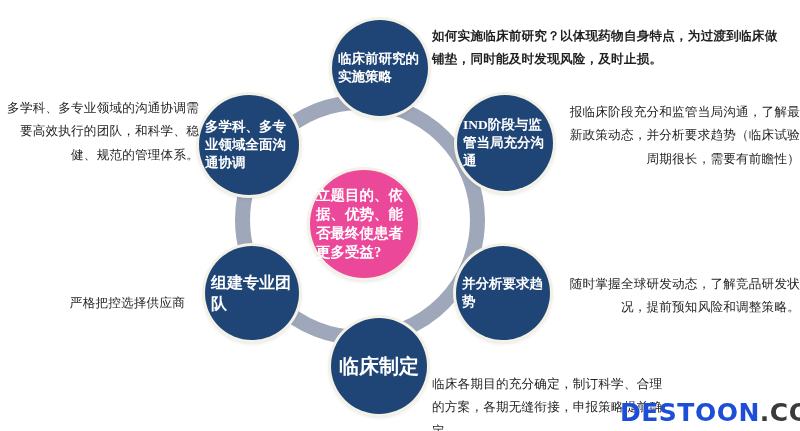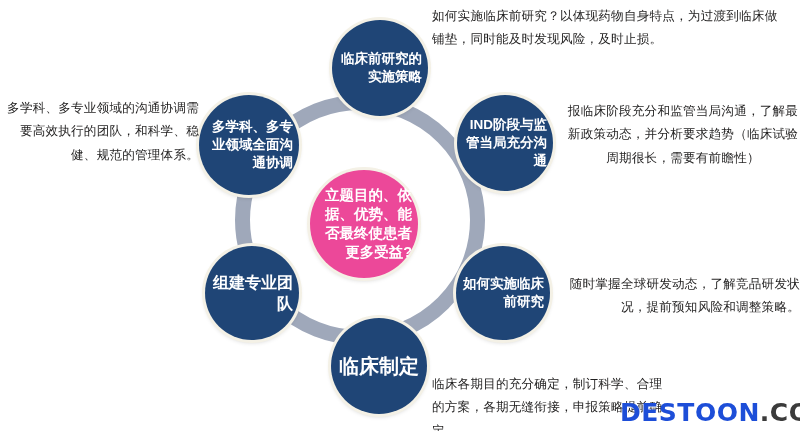--- a/index.html
+++ b/index.html
@@ -43,22 +43,22 @@
 
   
   .node {
     position: absolute;
     border-radius: 50%;
     background: #1f4576;
     color: #ffffff;
     display: flex;
     align-items: center;
     justify-content: center;
-    text-align: right;
-    font-family: Liberation Sans, sans-serif;
+    text-align: left;
+    font-family: Liberation Serif, serif;
     font-weight: bold;
     line-height: 1.32;
     box-shadow: 0 0 0 3px #f4f1e6, 0 2px 5px rgba(0,0,0,0.22);
     box-sizing: border-box;
   }
   .node span { display: block; padding: 0 6px; }
 
   .node-center {
     left: 310px;
     top: 170px;
@@ -112,22 +112,22 @@
 
   
   .note {
     position: absolute;
     font-family: "DejaVu Serif", "Liberation Serif", serif;
     font-size: 12.6px;
     line-height: 1.85;
     color: #201f1f;
     letter-spacing: 0.2px;
   }
-  .note-preclinical { left: 432px; top: 4px;  width: 358px; text-align: left; }
-  .note-ind         { left: 566px; top: 100px; width: 234px; text-align: center; font-family: Liberation Serif, serif; }
+  .note-preclinical { left: 432px; top: 24px;  width: 358px; text-align: left; font-weight: bold; }
+  .note-ind         { left: 566px; top: 100px; width: 234px; text-align: right; }
   .note-competitor  { left: 566px; top: 272px; width: 234px; text-align: right; }
   .note-clinical    { left: 432px; top: 372px; width: 240px; text-align: left; }
   .note-multi       { left: 3px;   top: 96px;  width: 196px; text-align: right; }
   .note-supplier    { left: 3px;   top: 291px; width: 182px; text-align: right; }
 
   
   .watermark {
     position: absolute;
     left: 620px;
     top: 398px;
@@ -156,38 +156,39 @@
 
   <div class="node node-top">
     <span>临床前研究的实施策略</span>
   </div>
 
   <div class="node node-ind">
     <span>IND阶段与监管当局充分沟通</span>
   </div>
 
   <div class="node node-comp">
-    <span>如何实施临床前研究</span>
+    <span>并分析要求趋势</span>
   </div>
 
   <div class="node node-clinical">
     <span>临床制定</span>
   </div>
 
   <div class="node node-team">
     <span>组建专业团队</span>
   </div>
 
   <div class="node node-multi">
     <span>多学科、多专业领域全面沟通协调</span>
   </div>
 
   <div class="note note-preclinical">如何实施临床前研究？以体现药物自身特点，为过渡到临床做铺垫，同时能及时发现风险，及时止损。</div>
   <div class="note note-ind">报临床阶段充分和监管当局沟通，了解最新政策动态，并分析要求趋势（临床试验周期很长，需要有前瞻性）</div>
   <div class="note note-competitor">随时掌握全球研发动态，了解竞品研发状况，提前预知风险和调整策略。</div>
   <div class="note note-clinical">临床各期目的充分确定，制订科学、合理的方案，各期无缝衔接，申报策略提前确定。</div>
   <div class="note note-multi">多学科、多专业领域的沟通协调需要高效执行的团队，和科学、稳健、规范的管理体系。</div>
+  <div class="note note-supplier">严格把控选择供应商</div>
 
   <div class="watermark">
     <span class="wm-a">DESTOON</span><span class="wm-b">.COM</span>
   </div>
 
 </div>
 
 </body></html>

